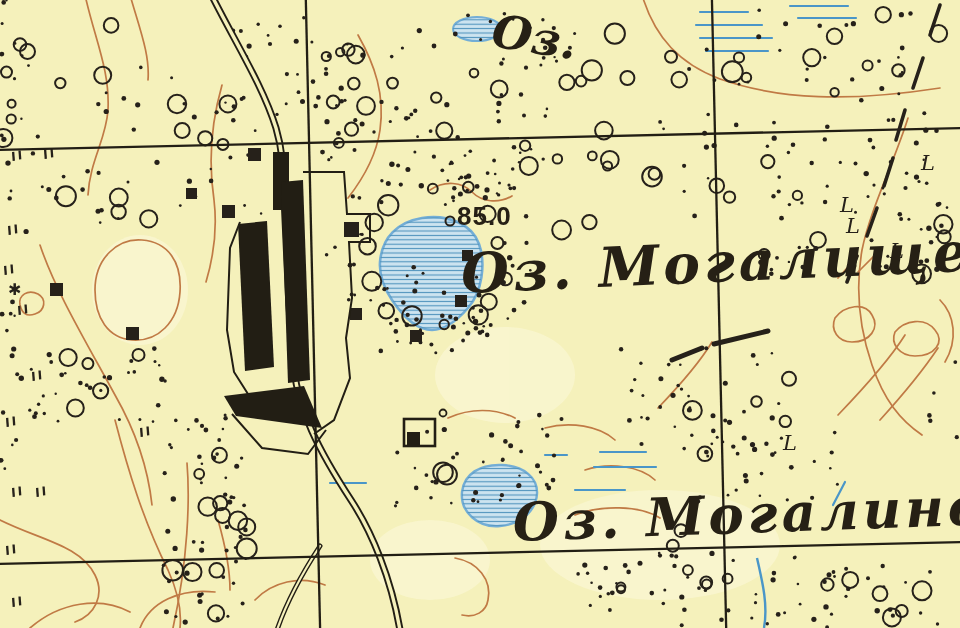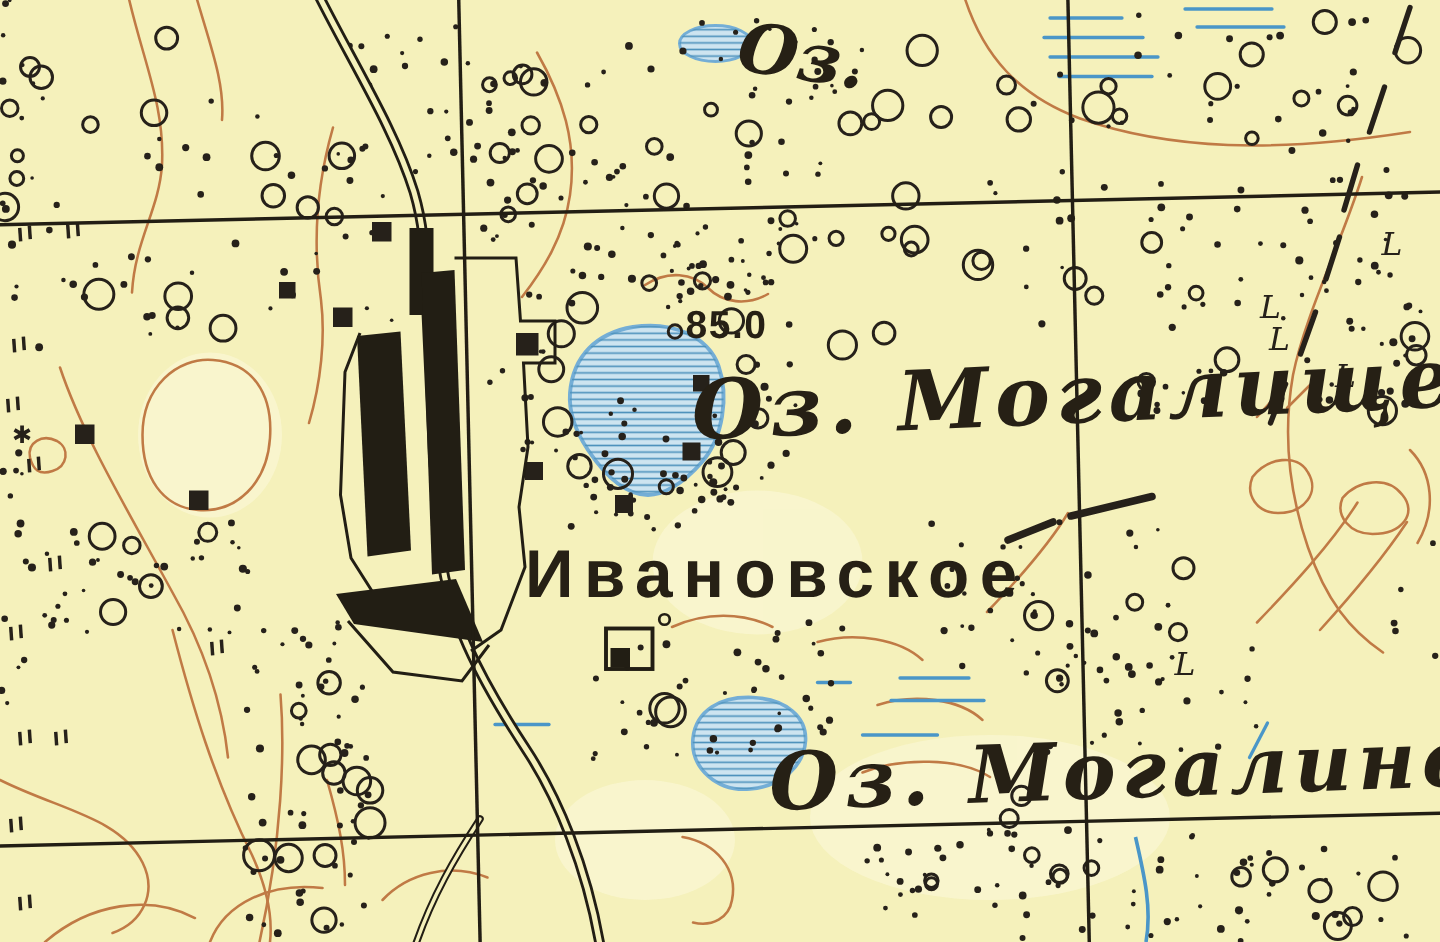--- a/index.html
+++ b/index.html
@@ -974,16 +974,15 @@
         <text x="846" y="233" font-size="21" font-style="italic" font-family="&quot;DejaVu Serif&quot;, serif" fill="#26211a">L</text>
         <text x="890" y="258" font-size="21" font-style="italic" font-family="&quot;DejaVu Serif&quot;, serif" fill="#26211a">L</text>
         <text x="783" y="450" font-size="21" font-style="italic" font-family="&quot;DejaVu Serif&quot;, serif" fill="#26211a">L</text>
       </g>
   <text id="star-glyph" font-size="16" fill="#26211a" x="8" y="295">✱</text>
 </svg>
 
 <div class="lbl script" id="lbl-oz-top">Оз.</div>
 <div class="lbl sans" id="lbl-spot1">85.0</div>
 <div class="lbl script" id="lbl-lake1">Оз. Могалище</div>
-<div class="lbl sans" id="lbl-village">Ивановское</div>
 <div class="lbl script" id="lbl-lake2">Оз. Могалино</div>
 
 </div>
 
 </body></html>

